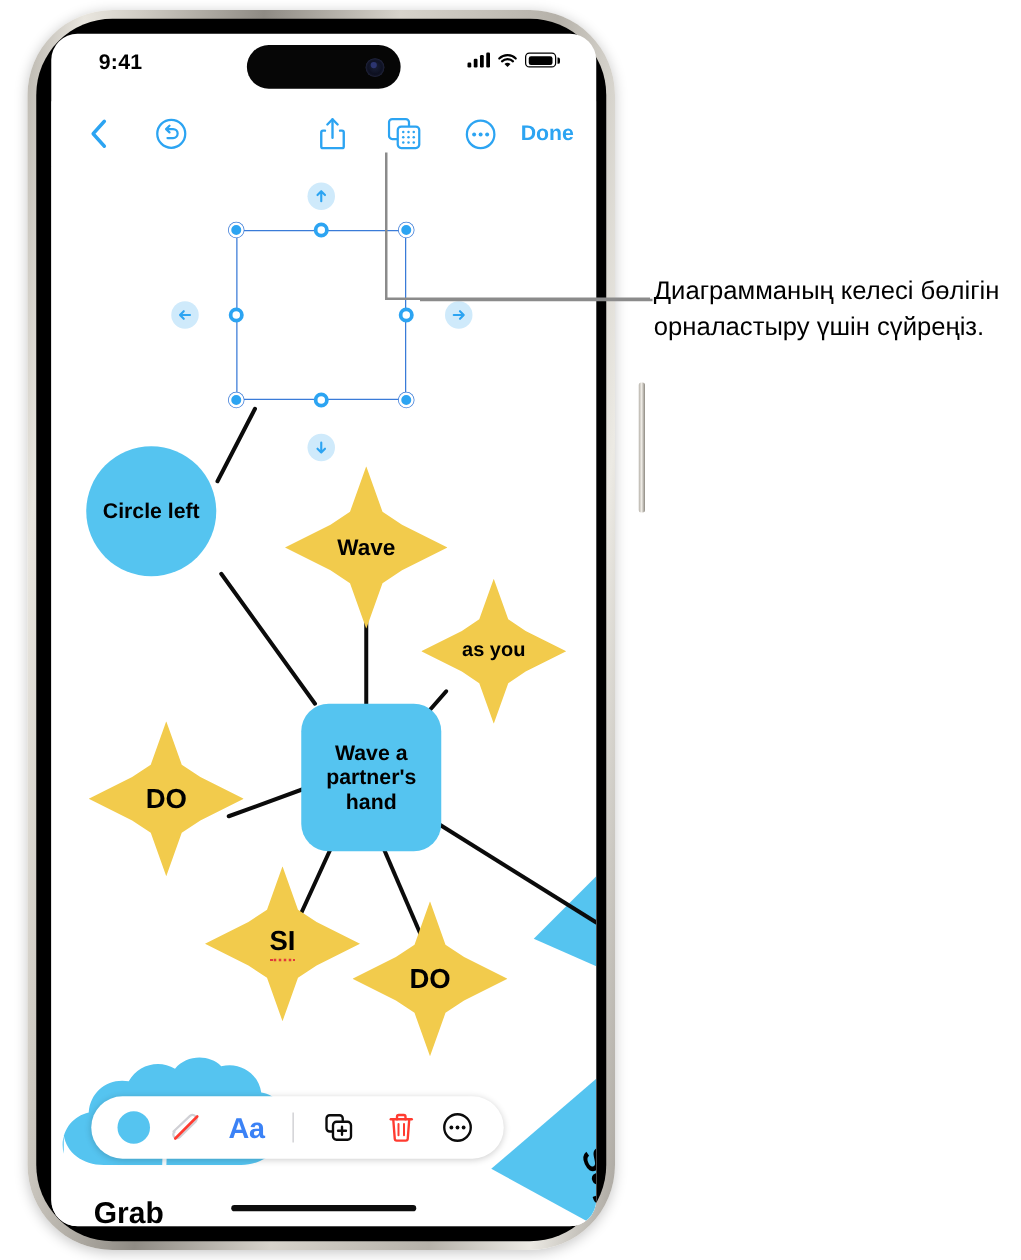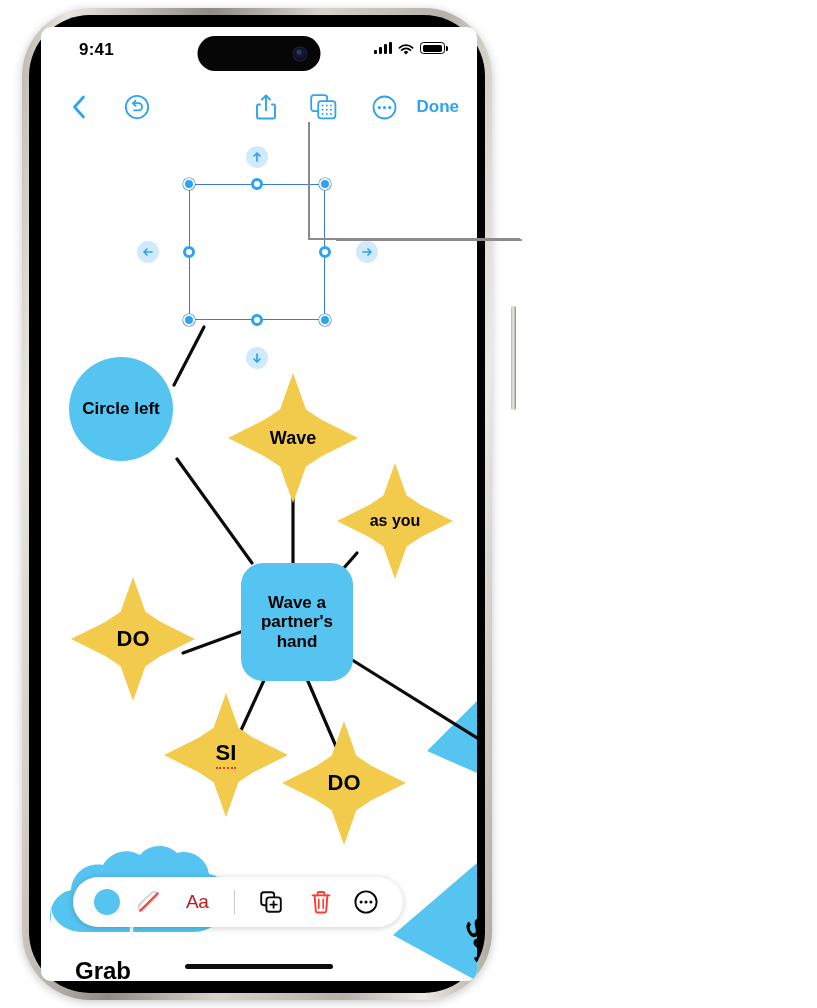--- a/index.html
+++ b/index.html
@@ -21,21 +21,21 @@
   }
   .phone-bezel {
     position: absolute; left: 7px; top: 7px;
     width: 456px; height: 978px;
     border-radius: 61px;
     background: #000;
   }
   .phone-screen {
     position: absolute; left: 12px; top: 12px;
     width: 436px; height: 954px;
-    border-radius: 10px;
+    border-radius: 21px;
     background: #ffffff;
     overflow: hidden;
   }
   
   .btn-hw { position:absolute; background:linear-gradient(90deg,#8d8981,#efece6 45%,#b6b2aa); border-radius:2px; }
   .btn-action { left:20px; top:188px; width:5px; height:34px; }
   .btn-volup  { left:20px; top:258px; width:5px; height:62px; }
   .btn-voldn  { left:20px; top:334px; width:5px; height:62px; }
   .btn-power  { left:489px; top:298px; width:5px; height:104px;
                 background:linear-gradient(90deg,#b6b2aa,#efece6 45%,#8d8981); }
@@ -110,21 +110,21 @@
   
   .fmtbar {
     position:absolute; left:32px; bottom:54px;
     width:330px; height:50px; border-radius:25px;
     background:#fff; box-shadow:0 1px 6px rgba(0,0,0,.20);
     display:flex; align-items:center; padding:0 16px; gap:0;
   }
   .fmt-item { display:flex; align-items:center; justify-content:center; cursor:pointer; }
   .fill-swatch { width:26px; height:26px; border-radius:50%; background:#55c4f0; }
   .fmt-divider { width:1px; height:24px; background:#c9c9cd; }
-  .aa { font-size:19px; font-weight:400; color:#b91c1c; letter-spacing:-.2px; }
+  .aa { font-size:23px; font-weight:700; color:#3b82f6; letter-spacing:-.2px; }
   .home-indicator { position:absolute; left:50%; transform:translateX(-50%);
                     bottom:12px; width:148px; height:5px; border-radius:3px; background:#0d0d0d; }
 
   
   .callout { position:absolute; color:#000; font-size:20.5px; line-height:1.42; }
   .leader { position:absolute; background:#8b8b8b; }
 </style>
 </head>
 <body>
 
@@ -352,14 +352,17 @@
         </div>
 
       </div>
     </div>
   </div>
 
   <div class="leader" style="left:308px; top:122px; width:2px; height:118px;"></div>
   <div class="leader" style="left:308px; top:238px; width:212px; height:2px;"></div>
 
   <div class="leader" style="left:336px; top:239px; width:186px; height:2px;"></div>
+  <div class="callout" style="left:523px; top:218px; width:282px;">
+    <span>Диаграмманың келесі бөлігін орналастыру үшін сүйреңіз.</span>
+  </div>
 
 </div>
 
 </body></html>

